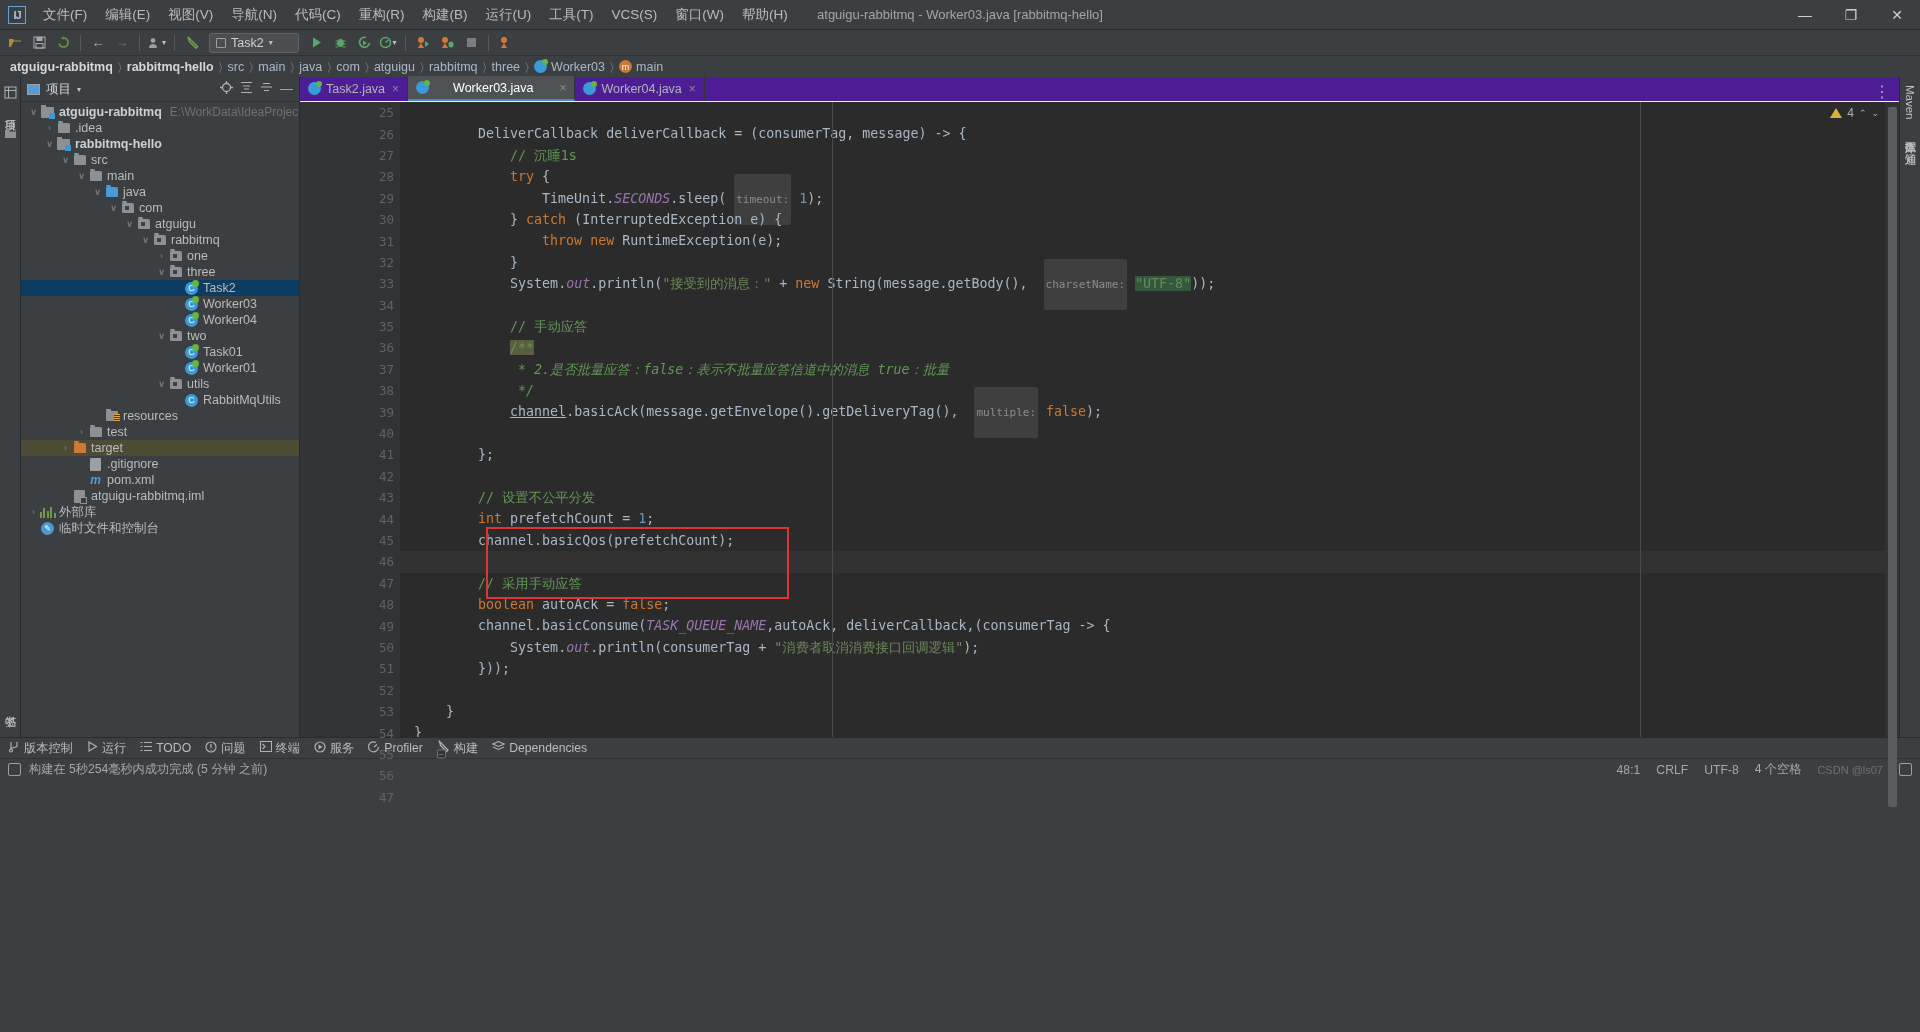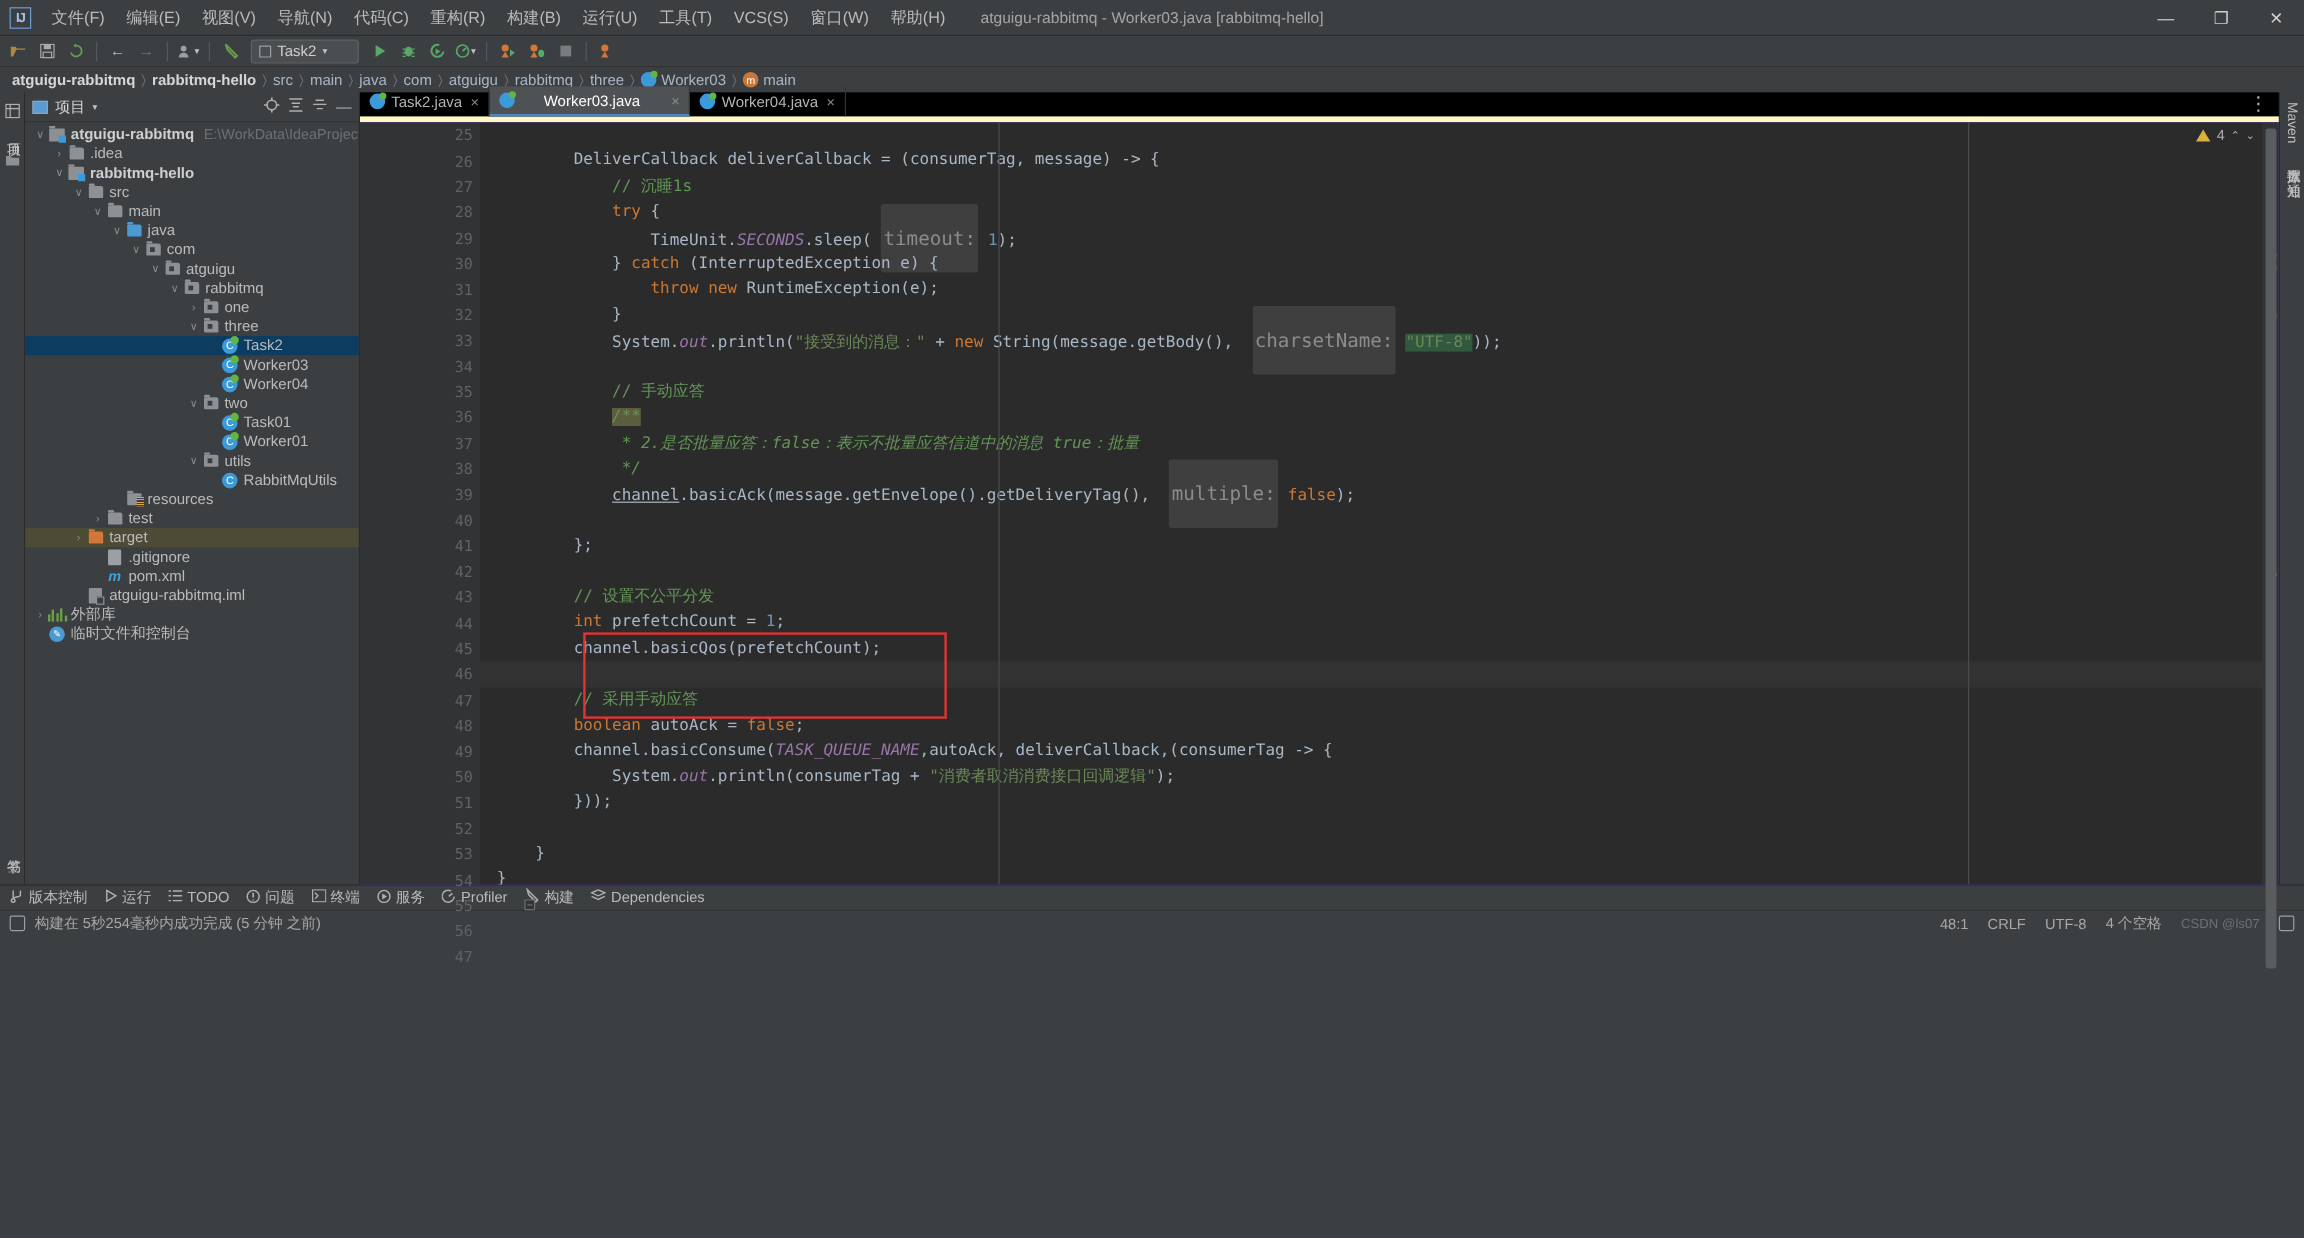--- a/index.html
+++ b/index.html
@@ -111,50 +111,50 @@
   .file.iml::after{content:"";position:absolute;right:-2px;bottom:-1px;width:5px;height:5px;background:#3c3f41;border:1px solid #8d9094;}
   .mxml{ color:#45a0d8; font-style:italic; font-weight:bold; font-size:12px;}
   .libs{ display:flex; gap:1.5px; align-items:flex-end; height:11px;}
   .libs i{ display:block; width:2px; background:#6a9c4a; }
   .label{ margin-left:1px;}
   .label.bold{ font-weight:bold; color:#cfcfcf;}
   .path{ color:#6d7174; margin-left:8px; font-size:12px;}
 
   
   .editorcol{ flex:1 1 auto; display:flex; flex-direction:column; min-width:0; background:#2b2b2b;}
-  .tabs{ height:25px; background:#000000; display:flex; align-items:flex-end; flex:0 0 25px;
-         border-bottom:5px solid #fef9c3; position:relative;}
+  .tabs{ height:25px; background:#4c1d95; display:flex; align-items:flex-end; flex:0 0 25px;
+         border-bottom:1px solid #fef9c3; position:relative;}
   .tab{ height:25px; display:flex; align-items:center; gap:5px; padding:0 8px;
         font-size:12.5px; color:#b4b4b4; border-right:1px solid #333; }
   .tab.active{ background:#4e5254; color:#ffffff; border-bottom:2px solid #4a88c7;gap:24px;}
   .tab .x{ color:#8b8b8b; font-size:12px; margin-left:2px;}
   .tabs-right{ margin-left:auto; display:flex; align-items:center; padding-right:8px; color:#b0b0b0;}
 
-  .editor-wrap{ flex:1 1 auto; display:flex; min-height:0; position:relative; background:#6d28d9;}
+  .editor-wrap{ flex:1 1 auto; display:flex; min-height:0; position:relative; background:#4c1d95;}
   .gutter{ width:100px; background:#313335; flex:0 0 100px; position:relative;
            font-family:"DejaVu Sans Mono", monospace; font-size:12.5px; color:#606366;}
   .gline{ height:21.4px; display:flex; align-items:center; justify-content:flex-end;
           padding-right:6px; position:relative;}
   .fold{ position:absolute; right:-46px; top:50%; transform:translateY(-50%);
          width:9px;height:9px; border:1px solid #6e7275; border-radius:1px;
          display:flex;align-items:center;justify-content:center; color:#8b8b8b; font-size:8px;
          background:#313335;}
   .code{ flex:1 1 auto; position:relative; font-family:"DejaVu Sans Mono", monospace;
          font-size:13.3px; color:#a9b7c6; overflow:hidden; background:#2b2b2b;}
   .cline{ height:21.4px; line-height:21.4px; white-space:pre; padding-left:14px;}
   .cline.cursorline{ background:#323232; }
   .indent-guide{ position:absolute; top:0; bottom:0; width:1px; background:#4b4b4b;}
   .k{ color:#cc7832; }
   .s{ color:#6a8759; }
   .cm{ color:#629755; }
   .cmj{ color:#629755; font-style:italic;}
   .f{ color:#9876aa; font-style:italic;}
   .n{ color:#6897bb; }
   .ty{ color:#a9b7c6;}
-  .hint{ background:#3f3f3f; color:#8c8c8c; border-radius:2px; padding:19px 2px; font-size:16px;}
+  .hint{ background:#3f3f3f; color:#8c8c8c; border-radius:2px; padding:19px 2px; font-size:11px;}
   .ident{ color:#a9b7c6;}
   .sel-hi{ background:#5c5c3f; }
   .uline{ text-decoration:underline; text-decoration-color:#a9b7c6;}
   .strhi{ background:#32593d; }
   .redbox{ position:absolute; border:2px solid #e03434; pointer-events:none; }
 
   
   .markers{ width:14px; background:#313335; flex:0 0 14px; position:relative;}
   .m-tick{ position:absolute; right:2px; width:8px; height:2px; background:#c9a544;}
   .scroll-thumb{ position:absolute; right:2px; width:9px; background:#5a5d5f; border-radius:2px;}

